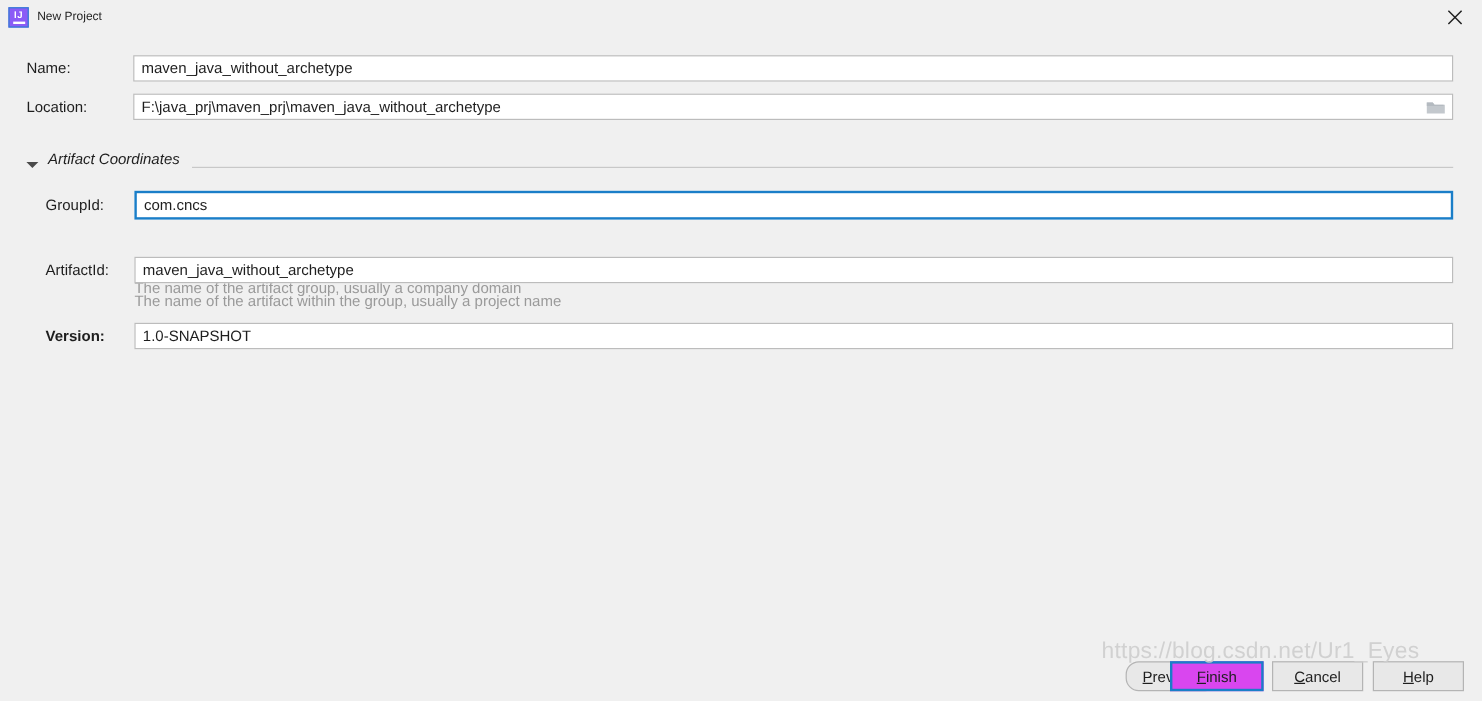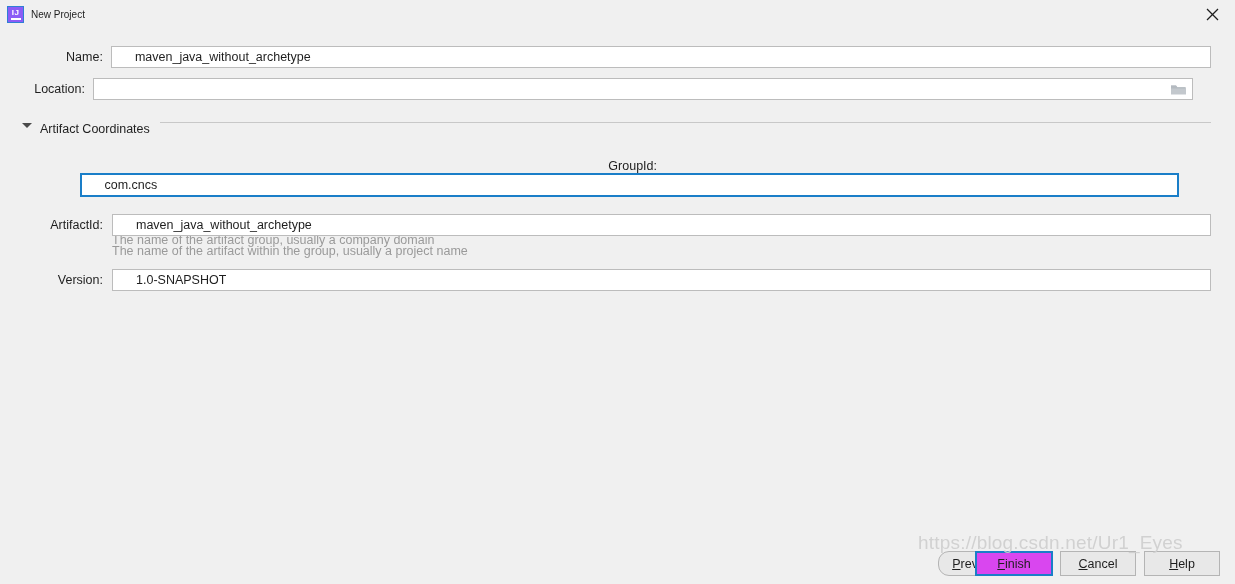--- a/index.html
+++ b/index.html
@@ -71,32 +71,32 @@
   }
   .close-btn svg { display: block; }
 
   
   .row {
     position: absolute;
     display: flex;
     align-items: center;
   }
   .lbl {
-    text-align: right;
+    text-align: left;
     font-size: 12.5px;
     color: #1e1e1e;
     white-space: nowrap;
   }
   .field {
     background: #ffffff;
     border: 1px solid #bcbcbc;
     height: 22px;
     display: flex;
     align-items: center;
-    padding: 0 23px;
+    padding: 0 6px;
     font-size: 12.5px;
     color: #1e1e1e;
     position: relative;
   }
   .field.focused {
     border: 2px solid #1a7ec8;
   }
   .field .val {
     line-height: 20px;
     white-space: nowrap;
@@ -117,21 +117,22 @@
     transform: translateY(-50%);
     width: 17px; height: 14px;
   }
 
   
   .section {
     position: absolute;
     left: 22px; top: 122px;
     width: 1189px; height: 18px;
     display: flex;
-    align-items: flex-start;
+    align-items: flex-end;
+    font-style: italic;
   }
   .twisty {
     width: 0; height: 0;
     border-left: 5px solid transparent;
     border-right: 5px solid transparent;
     border-top: 5px solid #4a4a4a;
     margin-right: 8px;
     margin-top: 1px;
     flex: 0 0 auto;
   }
@@ -205,56 +206,57 @@
   </div>
 </div>
 
 <div class="row" style="left:22px; top:46px; width:1189px; height:22px;">
   <div class="lbl" style="width:81px;">Name:</div>
   <div class="field" style="width:1101px; margin-left:8px;">
     <span class="val">maven_java_without_archetype</span>
   </div>
 </div>
 
-<div class="row" style="left:4px; top:78px; width:1189px; height:22px;">
+<div class="row" style="left:22px; top:78px; width:1189px; height:22px;">
   <div class="lbl" style="width:81px;">Location:</div>
   <div class="field" style="width:1101px; margin-left:8px;">
+    <span class="val">F:\java_prj\maven_prj\maven_java_without_archetype</span>
     <span class="browse-icon">
       <svg width="17" height="14" viewBox="0 0 17 14">
         <path d="M1 3.5 L6 3.5 L7.4 5.2 L16 5.2 L16 12.5 L1 12.5 Z" fill="#c3c8cd"></path>
         <path d="M1 3.5 L6 3.5 L7.4 5.2 L15 5.2 L15 6.4 L1 6.4 Z" fill="#b4bac0"></path>
       </svg>
     </span>
   </div>
 </div>
 
 <div class="section">
   <span class="twisty"></span>
   <span class="section-title">Artifact Coordinates</span>
   <span class="section-rule"></span>
 </div>
 
-<div class="row" style="left:38px; top:159px; width:1173px; height:24px;flex-direction:column;">
+<div class="row" style="left:38px; top:159px; width:1173px; height:24px;">
   <div class="lbl" style="width:65px;">GroupId:</div>
   <div class="field focused" style="width:1099px; margin-left:9px; height:24px;">
     <span class="val">com.cncs</span>
   </div>
 </div>
 <div class="hint" style="left:112px; top:189px;margin-top:44px;">The name of the artifact group, usually a company domain</div>
 
 <div class="row" style="left:38px; top:214px; width:1173px; height:22px;">
   <div class="lbl" style="width:65px;">ArtifactId:</div>
   <div class="field" style="width:1099px; margin-left:9px;">
     <span class="val">maven_java_without_archetype</span>
   </div>
 </div>
 <div class="hint" style="left:112px; top:244px;">The name of the artifact within the group, usually a project name</div>
 
 <div class="row" style="left:38px; top:269px; width:1173px; height:22px;">
-  <div class="lbl" style="width:65px;">Version:</div>
+  <div class="lbl" style="width:65px;font-weight:bold;">Version:</div>
   <div class="field" style="width:1099px; margin-left:9px;">
     <span class="val">1.0-SNAPSHOT</span>
   </div>
 </div>
 
 <div class="watermark">https://blog.csdn.net/Ur1_Eyes</div>
 
 <div class="buttons">
   <div class="btn" style="left:938px; width:77px;border-radius:11px;">
     <span><span class="mn">P</span><span>revious</span></span>

